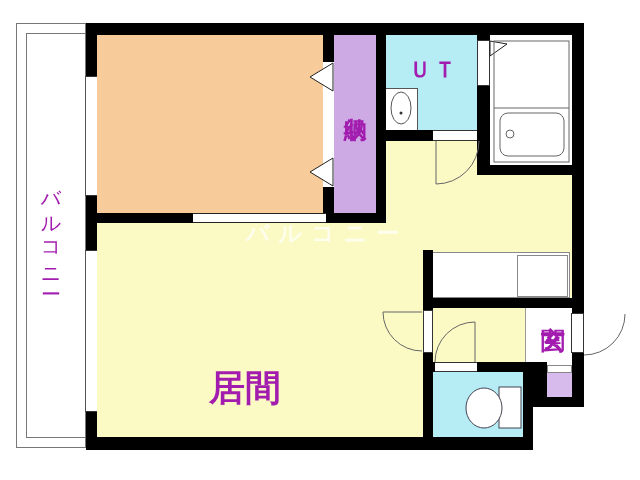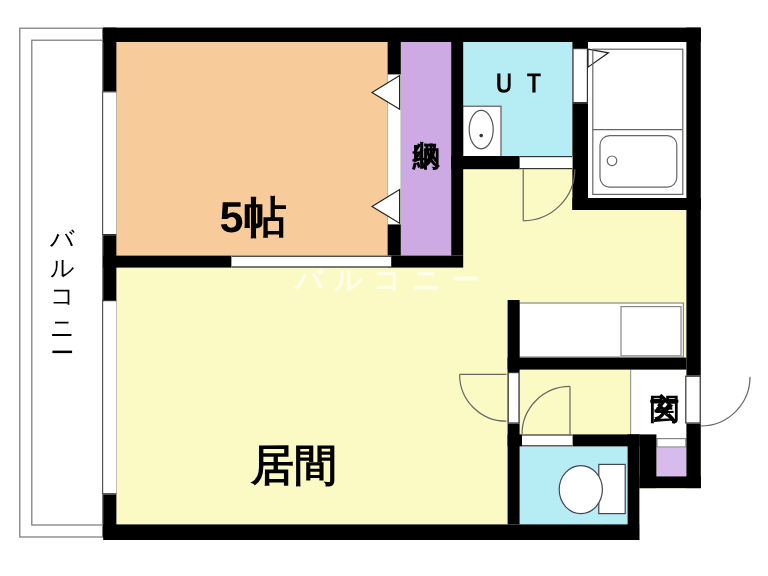--- a/index.html
+++ b/index.html
@@ -4,21 +4,21 @@
 <style>
   html,body{margin:0;padding:0;background:#fff;}
   #plan{
     position:relative;width:640px;height:480px;background:#fff;overflow:hidden;
     font-family:"Liberation Sans","DejaVu Sans",sans-serif;
   }
   .abs{position:absolute;}
   .wall{position:absolute;background:#000;}
   .room{position:absolute;}
   .gap{position:absolute;background:#fff;}
-  .label{position:absolute;color:#000000;font-weight:600;white-space:pre;line-height:1.12;}
+  .label{position:absolute;color:#a21caf;font-weight:600;white-space:pre;line-height:1.12;}
   .vert{writing-mode:vertical-rl;text-orientation:mixed;}
   .fixture-box{position:absolute;background:#fff;border:1px solid #777;box-sizing:border-box;}
   #svg-overlay{position:absolute;left:0;top:0;pointer-events:none;}
   #watermark{
     position:absolute;left:246px;top:218px;font-size:23px;letter-spacing:9px;
     color:rgba(255,255,255,0.68);font-weight:700;
   }
 </style>
 </head>
 <body>
@@ -114,21 +114,20 @@
     <g fill="none" stroke="#666" stroke-width="1">
       <line x1="475" y1="322" x2="475" y2="362"></line>
       <path d="M435,362 A40,40 0 0 1 475,322"></path>
     </g>
     <g fill="none" stroke="#666" stroke-width="1">
       <path d="M625,314 A41,41 0 0 1 584,355"></path>
     </g>
   </svg>
 
   <div class="label" style="left:136px;top:80px;width:150px;text-align:center;font-size:36px;">
-    <div>5帖</div>
   </div>
 
   <div class="label" style="left:209px;top:287px;font-size:36px;">
     <div>居間</div>
     
   </div>
 
   <div class="label vert" style="left:342px;top:99px;font-size:23px;letter-spacing:2px;">収納</div>
 
   <div class="label" style="left:409px;top:58px;font-size:22px;letter-spacing:3px;">ＵＴ</div>

